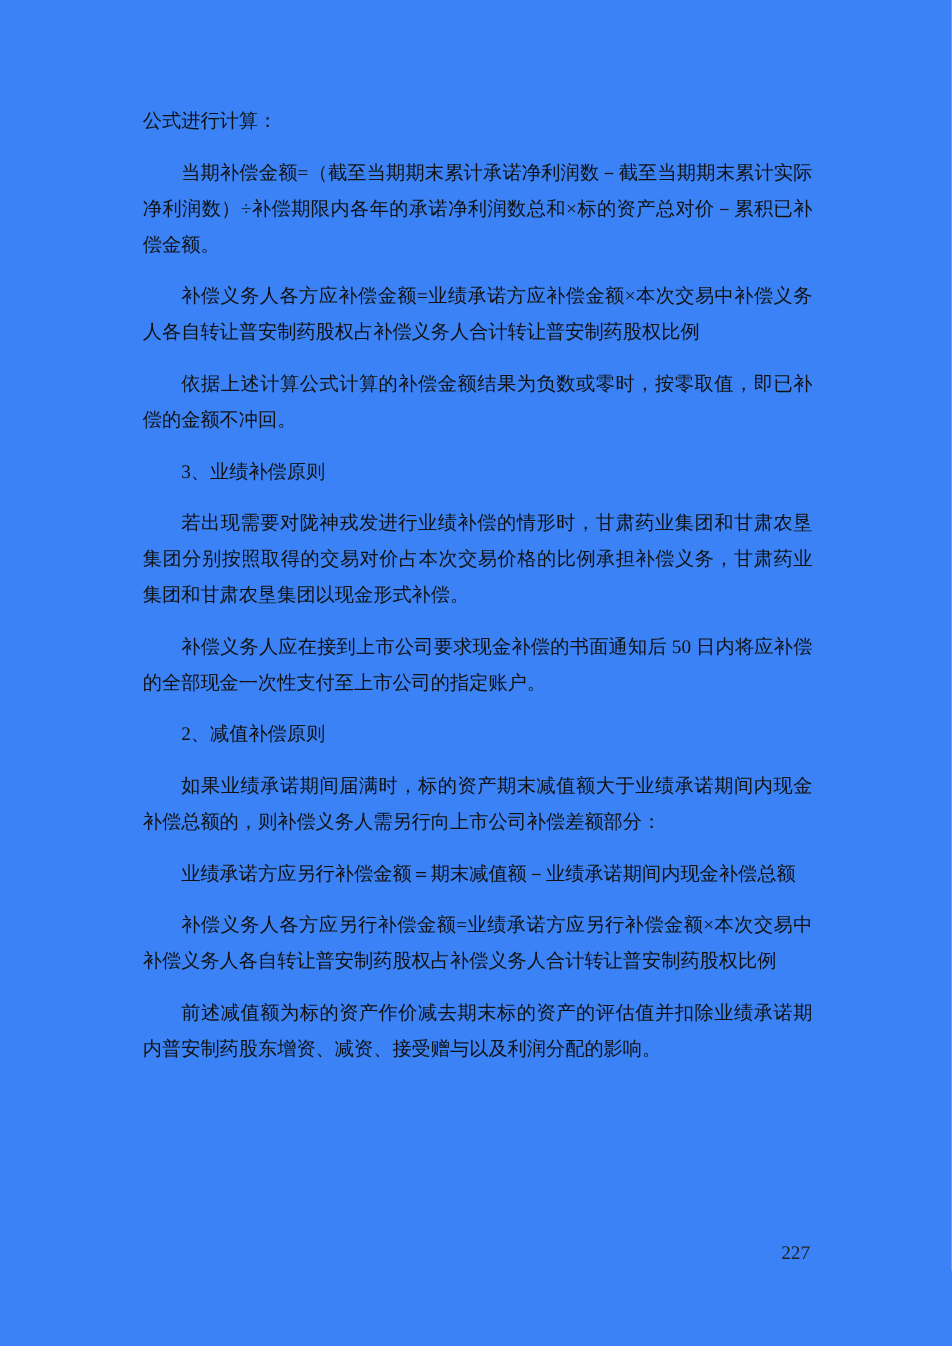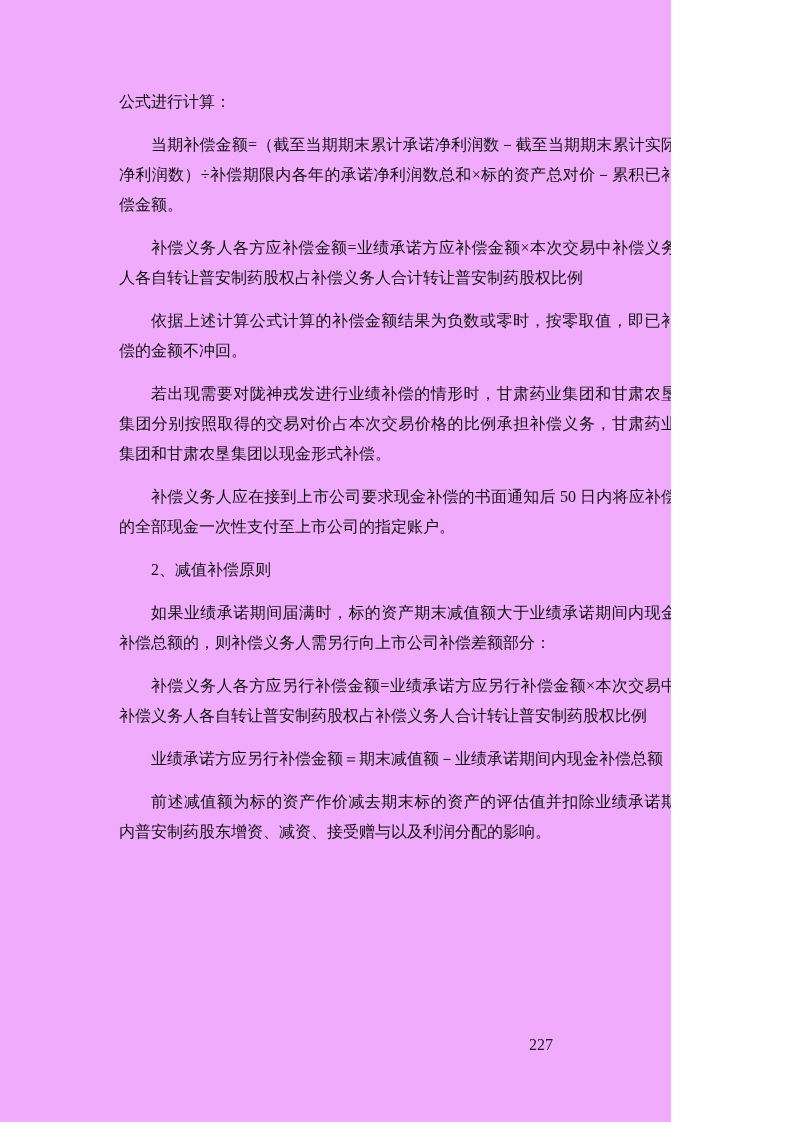--- a/index.html
+++ b/index.html
@@ -8,23 +8,23 @@
   }
   body {
     width: 793px;
     height: 1122px;
     background: #ffffff;
     font-family: "Liberation Serif", "DejaVu Serif", serif;
     color: #111111;
   }
   .page {
     position: relative;
-    width: 671px;
+    width: 793px;
     height: 1122px;
-    background: #f0abfc;
+    background: #3b82f6;
     overflow: hidden;
   }
   .content {
     position: absolute;
     left: 119px;
     top: 87px;
     width: 558px;
   }
   .para {
     margin: 0 0 13px 0;
@@ -49,22 +49,23 @@
 </style>
 </head>
 <body>
 
 <div class="page">
   <div class="content">
     <p class="para">公式进行计算：</p>
     <p class="para indent">当期补偿金额=（截至当期期末累计承诺净利润数－截至当期期末累计实际净利润数）÷补偿期限内各年的承诺净利润数总和×标的资产总对价－累积已补偿金额。</p>
     <p class="para indent">补偿义务人各方应补偿金额=业绩承诺方应补偿金额×本次交易中补偿义务人各自转让普安制药股权占补偿义务人合计转让普安制药股权比例</p>
     <p class="para indent">依据上述计算公式计算的补偿金额结果为负数或零时，按零取值，即已补偿的金额不冲回。</p>
+    <p class="para indent">3、业绩补偿原则</p>
     <p class="para indent">若出现需要对陇神戎发进行业绩补偿的情形时，甘肃药业集团和甘肃农垦集团分别按照取得的交易对价占本次交易价格的比例承担补偿义务，甘肃药业集团和甘肃农垦集团以现金形式补偿。</p>
     <p class="para indent">补偿义务人应在接到上市公司要求现金补偿的书面通知后 50 日内将应补偿的全部现金一次性支付至上市公司的指定账户。</p>
     <p class="para indent">2、减值补偿原则</p>
     <p class="para indent">如果业绩承诺期间届满时，标的资产期末减值额大于业绩承诺期间内现金补偿总额的，则补偿义务人需另行向上市公司补偿差额部分：</p>
+    <p class="para indent">业绩承诺方应另行补偿金额＝期末减值额－业绩承诺期间内现金补偿总额</p>
     <p class="para indent">补偿义务人各方应另行补偿金额=业绩承诺方应另行补偿金额×本次交易中补偿义务人各自转让普安制药股权占补偿义务人合计转让普安制药股权比例</p>
-    <p class="para indent">业绩承诺方应另行补偿金额＝期末减值额－业绩承诺期间内现金补偿总额</p>
     <p class="para indent">前述减值额为标的资产作价减去期末标的资产的评估值并扣除业绩承诺期内普安制药股东增资、减资、接受赠与以及利润分配的影响。</p>
   </div>
   <div class="page-number">227</div>
 </div>
 
 </body></html>

